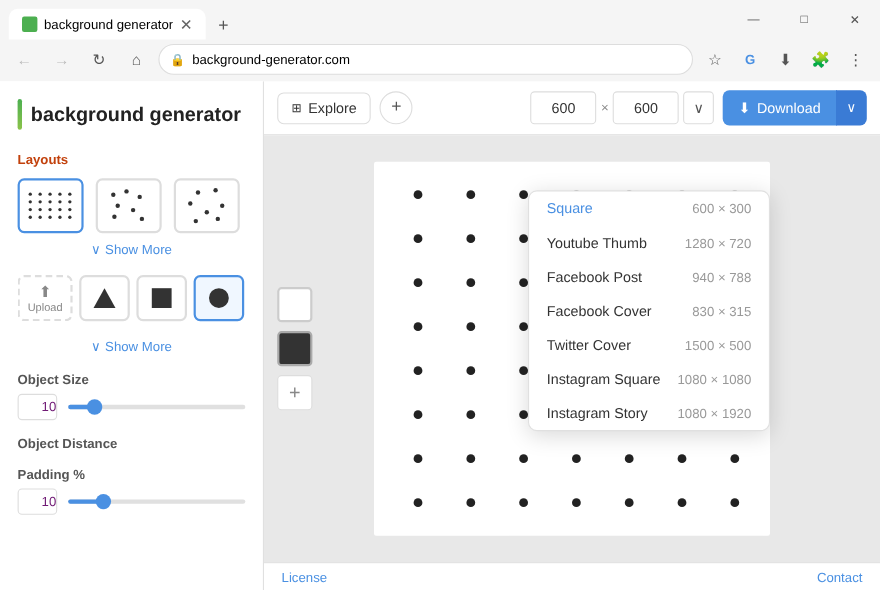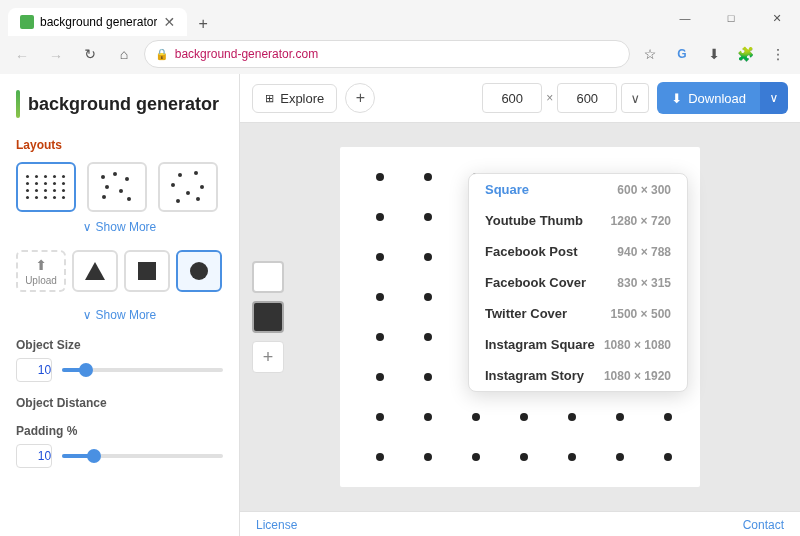--- a/index.html
+++ b/index.html
@@ -9,21 +9,21 @@
     .tab-favicon { width: 14px; height: 14px; background: #4caf50; border-radius: 2px; flex-shrink: 0; }
     .tab-title { flex: 1; overflow: hidden; text-overflow: ellipsis; white-space: nowrap; }
     .tab-close { color: #666; cursor: pointer; font-size: 14px; }
     .new-tab-btn { margin-left: 4px; width: 24px; height: 24px; display: flex; align-items: center; justify-content: center; border-radius: 50%; cursor: pointer; color: #555; font-size: 16px; }
 
     .address-bar { display: flex; align-items: center; padding: 4px 8px 6px; gap: 6px; }
     .nav-btn { width: 28px; height: 28px; display: flex; align-items: center; justify-content: center; border-radius: 50%; cursor: pointer; color: #555; font-size: 14px; }
     .nav-btn.disabled { color: #bbb; cursor: default; }
     .url-bar { flex: 1; height: 28px; background: white; border: 1px solid #ddd; border-radius: 14px; display: flex; align-items: center; padding: 0 10px; gap: 6px; font-size: 12px; }
     .lock-icon { color: #666; font-size: 11px; }
-    .url-text { color: #be185d; flex: 1; }
+    .url-text { color: #000000; flex: 1; }
     .browser-icons { display: flex; align-items: center; gap: 4px; }
     .browser-icon-btn { width: 28px; height: 28px; display: flex; align-items: center; justify-content: center; border-radius: 50%; cursor: pointer; color: #555; font-size: 14px; }
 
     
     .app { display: flex; height: calc(536px - 72px); background: white; }
 
     
     .sidebar { width: 240px; background: white; border-right: 1px solid #e0e0e0; padding: 16px; overflow-y: auto; flex-shrink: 0; }
     .app-logo { display: flex; align-items: center; gap: 8px; margin-bottom: 20px; }
     .logo-bar { width: 4px; height: 28px; background: linear-gradient(to bottom, #4caf50, #8bc34a); border-radius: 2px; }
@@ -43,21 +43,21 @@
     .object-upload { width: 50px; height: 42px; border: 2px dashed #ddd; border-radius: 6px; display: flex; flex-direction: column; align-items: center; justify-content: center; cursor: pointer; font-size: 10px; color: #888; gap: 2px; }
     .object-item { width: 46px; height: 42px; border: 2px solid #ddd; border-radius: 6px; display: flex; align-items: center; justify-content: center; cursor: pointer; }
     .object-item.active { border-color: #4a90e2; background: #f0f7ff; }
     .shape-triangle { width: 0; height: 0; border-left: 10px solid transparent; border-right: 10px solid transparent; border-bottom: 18px solid #333; }
     .shape-square { width: 18px; height: 18px; background: #333; }
     .shape-circle { width: 18px; height: 18px; background: #333; border-radius: 50%; }
 
     .slider-row { margin-bottom: 14px; }
     .slider-label { font-size: 12px; font-weight: 600; color: #555; margin-bottom: 6px; }
     .slider-control { display: flex; align-items: center; gap: 10px; }
-    .slider-value { width: 36px; height: 24px; border: 1px solid #ddd; border-radius: 4px; font-size: 12px; text-align: center; color: #1d4ed8; display: flex; align-items: center; justify-content: center; padding-left: 21px; }
+    .slider-value { width: 36px; height: 24px; border: 1px solid #ddd; border-radius: 4px; font-size: 12px; text-align: center; color: #701a75; display: flex; align-items: center; justify-content: center; padding-left: 21px; }
     .slider-track { flex: 1; height: 4px; background: #e0e0e0; border-radius: 2px; position: relative; }
     .slider-fill { height: 100%; background: #4a90e2; border-radius: 2px; }
     .slider-thumb { width: 14px; height: 14px; background: #4a90e2; border-radius: 50%; position: absolute; top: -5px; transform: translateX(-50%); }
 
     
     .main-content { flex: 1; display: flex; flex-direction: column; position: relative; overflow: hidden; }
 
     
     .toolbar { display: flex; align-items: center; padding: 8px 12px; gap: 8px; border-bottom: 1px solid #e0e0e0; background: white; }
     .explore-btn { display: flex; align-items: center; gap: 6px; border: 1px solid #ddd; border-radius: 6px; padding: 6px 12px; cursor: pointer; font-size: 13px; color: #333; background: white; }
@@ -72,21 +72,21 @@
 
     
     .canvas-area { flex: 1; background: #e8e8e8; display: flex; align-items: center; justify-content: center; position: relative; overflow: hidden; }
     
     .canvas-tools { position: absolute; left: 12px; top: 50%; transform: translateY(-50%); display: flex; flex-direction: column; gap: 8px; }
     .canvas-tool { width: 32px; height: 32px; background: white; border: 1px solid #ddd; border-radius: 4px; display: flex; align-items: center; justify-content: center; cursor: pointer; }
 
     .canvas-preview { width: 360px; height: 340px; background: white; border-radius: 2px; position: relative; overflow: hidden; }
 
     
-    .dropdown-overlay { position: absolute; top: 50px; right: 112px; background: white; border: 1px solid #e0e0e0; border-radius: 8px; box-shadow: 0 4px 20px rgba(0,0,0,0.15); width: 220px; z-index: 100; overflow: hidden; font-weight: bold; }
+    .dropdown-overlay { position: absolute; top: 50px; right: 100px; background: white; border: 1px solid #e0e0e0; border-radius: 8px; box-shadow: 0 4px 20px rgba(0,0,0,0.15); width: 220px; z-index: 100; overflow: hidden; }
     .dropdown-item { display: flex; justify-content: space-between; align-items: center; padding: 8px 16px; cursor: pointer; font-size: 13px; color: #333; }
     .dropdown-item.active { color: #4a90e2; }
     .dropdown-dims { color: #999; font-size: 12px; }
 
     
     .footer { background: white; border-top: 1px solid #e0e0e0; padding: 6px 16px; display: flex; justify-content: space-between; font-size: 12px; color: #888; }
     .footer a { color: #4a90e2; text-decoration: none; cursor: pointer; }
 
     
     ::-webkit-scrollbar { width: 4px; }

